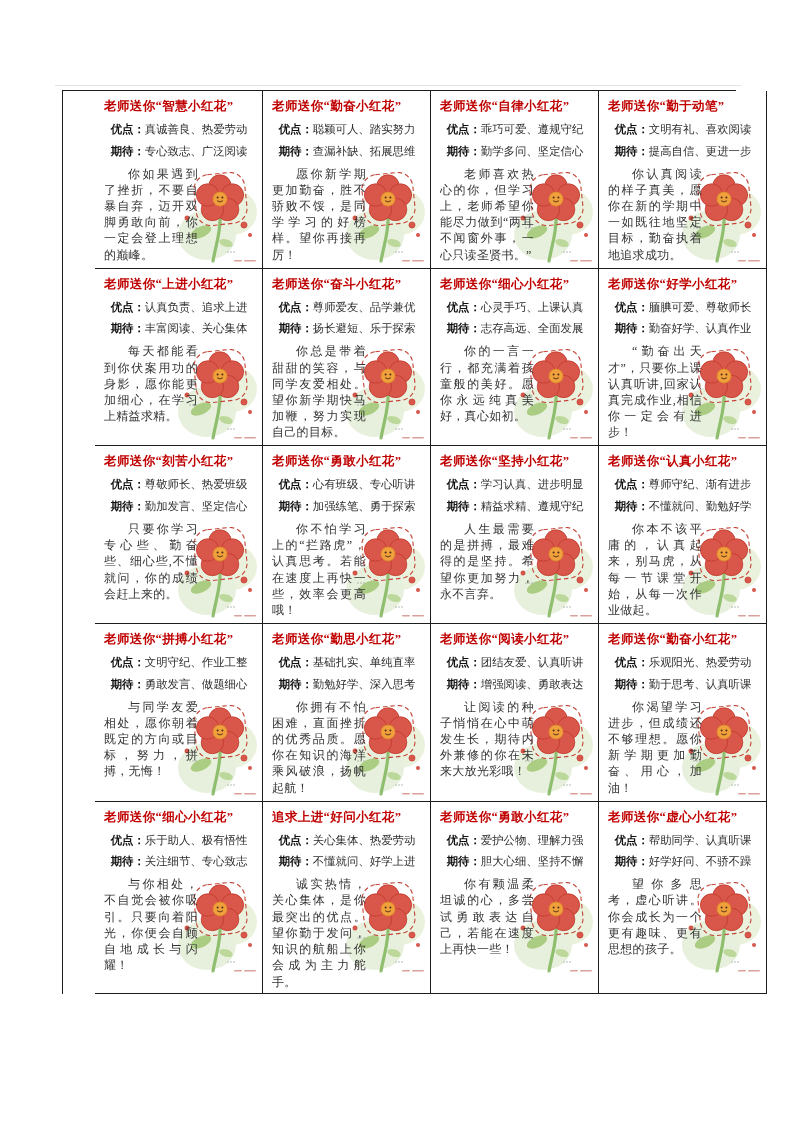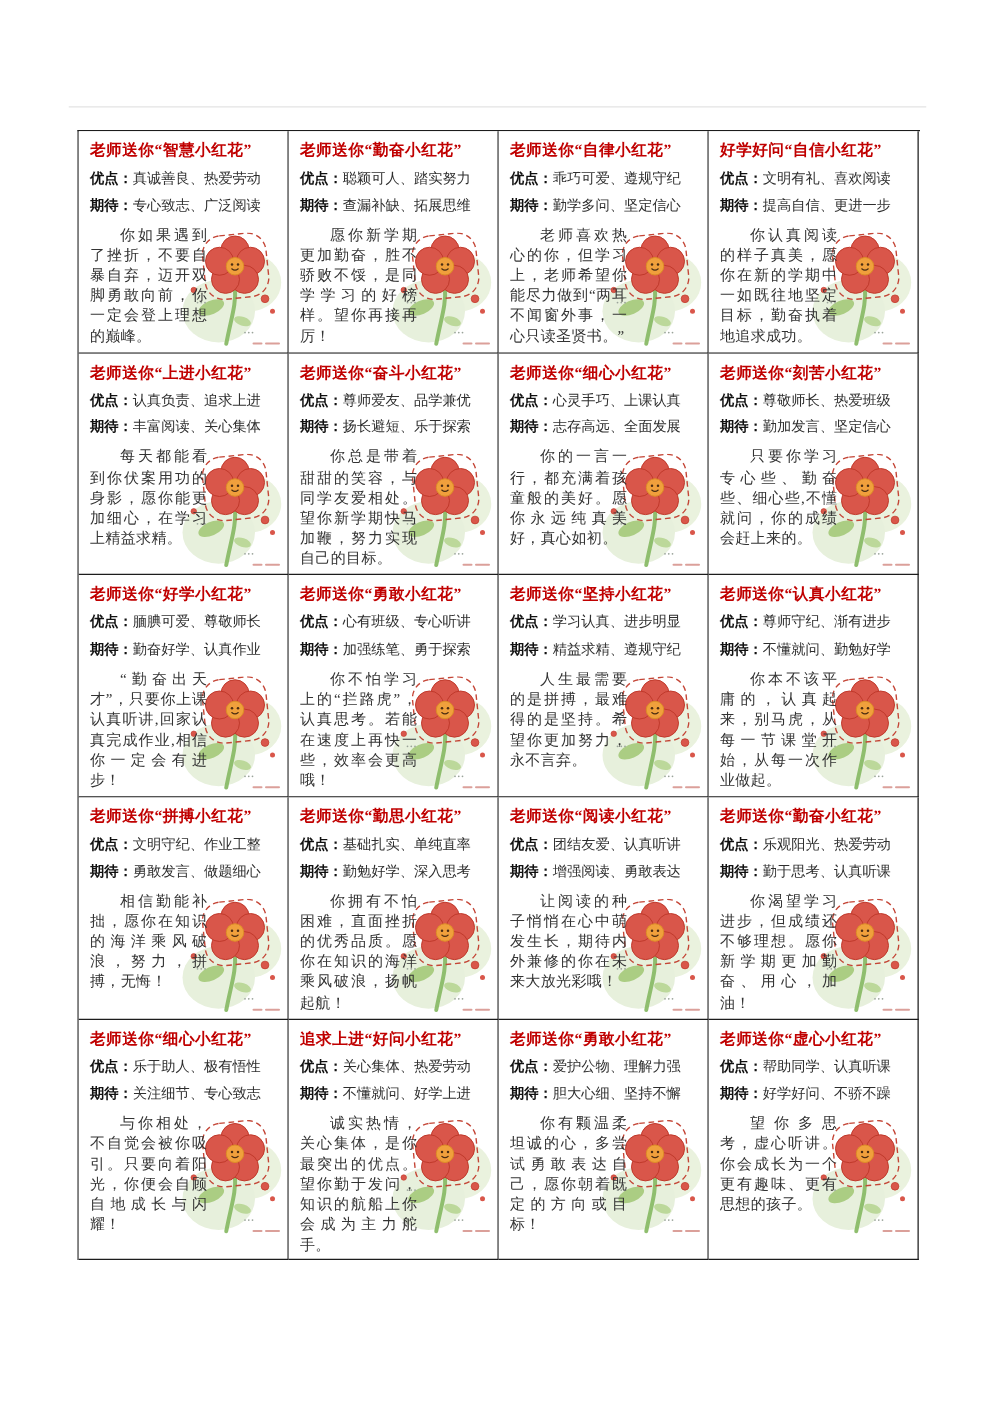--- a/index.html
+++ b/index.html
@@ -10,26 +10,27 @@
     position: relative;
     overflow: hidden;
   }
   .top-rule {
     position: absolute;
     left: 55px; top: 85px; width: 686px;
     border-top: 1px solid #e3e3e3;
   }
   .sheet {
     position: absolute;
-    left: 62px; top: 104px;
+    left: 62px; top: 90px;
     width: 674px;
     display: grid;
     grid-template-columns: repeat(4, 168px);
     border-top: 1px solid #1c1c1c;
     border-left: 1px solid #1c1c1c;
+    padding-left: 32px;
   }
   .card {
     width: 168px;
     min-height: 170px;
     border-right: 1px solid #1c1c1c;
     border-bottom: 1px solid #1c1c1c;
     padding: 7px 8px 3px 9px;
     position: relative;
     background: #ffffff;
   }
@@ -41,20 +42,21 @@
     letter-spacing: 0.4px;
     white-space: nowrap;
     margin-bottom: 7px;
   }
   .card-line {
     font-size: 11.4px;
     line-height: 1.35;
     margin-bottom: 6.5px;
     white-space: nowrap;
     color: #2e2e2e;
+    text-align: center;
   }
   .card-line .label {
     font-weight: 700;
     color: #111111;
   }
   .card-body {
     margin-top: 1px;
   }
   .flower {
     float: right;
@@ -233,21 +235,21 @@
 
           <rect x="58" y="88" width="8" height="1.6" rx="0.8" fill="#dba09a"></rect>
           <rect x="68" y="88" width="12" height="1.6" rx="0.8" fill="#dba09a"></rect>
         </svg>
       </span>
       <p class="body-text">老师喜欢热心的你，但学习上，老师希望你能尽力做到“两耳不闻窗外事，一心只读圣贤书。”</p>
     </div>
   </div>
 
   <div class="card">
-    <div class="card-title">好学好问“自信小红花”</div>
+    <div class="card-title">老师送你“勤于动笔”</div>
     <div class="card-line">
       <span class="label">优点：</span><span class="value">文明有礼、喜欢阅读</span>
     </div>
     <div class="card-line">
       <span class="label">期待：</span><span class="value">提高自信、更进一步</span>
     </div>
     <div class="card-body">
       <span class="flower">
         <svg viewBox="0 0 88 94" xmlns="http://www.w3.org/2000/svg">
 
@@ -437,20 +439,71 @@
 
           <rect x="58" y="88" width="8" height="1.6" rx="0.8" fill="#dba09a"></rect>
           <rect x="68" y="88" width="12" height="1.6" rx="0.8" fill="#dba09a"></rect>
         </svg>
       </span>
       <p class="body-text">你的一言一行，都充满着孩童般的美好。愿你永远纯真美好，真心如初。</p>
     </div>
   </div>
 
   <div class="card">
+    <div class="card-title">老师送你“好学小红花”</div>
+    <div class="card-line">
+      <span class="label">优点：</span><span class="value">腼腆可爱、尊敬师长</span>
+    </div>
+    <div class="card-line">
+      <span class="label">期待：</span><span class="value">勤奋好学、认真作业</span>
+    </div>
+    <div class="card-body">
+      <span class="flower">
+        <svg viewBox="0 0 88 94" xmlns="http://www.w3.org/2000/svg">
+
+          <ellipse cx="56" cy="40" rx="25" ry="23" fill="#eaf2de"></ellipse>
+          <ellipse cx="31" cy="63" rx="29" ry="25" fill="#e7f0dc"></ellipse>
+
+          <path d="M44 44 C45 58 41 68 37 89" fill="none" stroke="#8fbe6e" stroke-width="3.2" stroke-linecap="round"></path>
+          <ellipse cx="25" cy="60" rx="11" ry="5.4" fill="#abcd83" transform="rotate(-24 25 60)"></ellipse>
+          <ellipse cx="50" cy="71" rx="7" ry="3.6" fill="#bcd89a" transform="rotate(18 50 71)"></ellipse>
+
+          <rect x="19" y="1.5" width="51" height="51" rx="15" fill="none" stroke="#c44536" stroke-width="1.1" stroke-dasharray="4.5 3" transform="rotate(-6 44.5 27)"></rect>
+
+          <circle cx="44" cy="14" r="11.2" fill="#d9564a" stroke="#c0392b" stroke-width="0.8"></circle>
+          <circle cx="56.4" cy="23" r="11.2" fill="#d9564a" stroke="#c0392b" stroke-width="0.8"></circle>
+          <circle cx="51.6" cy="37.5" r="11.2" fill="#d9564a" stroke="#c0392b" stroke-width="0.8"></circle>
+          <circle cx="36.4" cy="37.5" r="11.2" fill="#d9564a" stroke="#c0392b" stroke-width="0.8"></circle>
+          <circle cx="31.6" cy="23" r="11.2" fill="#d9564a" stroke="#c0392b" stroke-width="0.8"></circle>
+
+          <circle cx="44" cy="27" r="7" fill="#f0a03c" stroke="#dd8d27" stroke-width="0.8"></circle>
+          <circle cx="41.6" cy="25.6" r="1" fill="#4a2c12"></circle>
+          <circle cx="46.4" cy="25.6" r="1" fill="#4a2c12"></circle>
+          <path d="M41.4 29 Q44 31.2 46.6 29" fill="none" stroke="#4a2c12" stroke-width="0.9" stroke-linecap="round"></path>
+
+          <circle cx="68" cy="53" r="3.1" fill="#d9564a" stroke="#c0392b" stroke-width="0.6"></circle>
+          <circle cx="74" cy="63" r="2" fill="#d9564a"></circle>
+          <circle cx="11" cy="46" r="2.2" fill="#d9564a" stroke="#c0392b" stroke-width="0.5"></circle>
+
+          <circle cx="14" cy="56" r="0.7" fill="#9aa39a"></circle>
+            <circle cx="17" cy="56" r="0.7" fill="#9aa39a"></circle>
+            <circle cx="20" cy="56" r="0.7" fill="#9aa39a"></circle>
+          <circle cx="52" cy="80" r="0.7" fill="#9aa39a"></circle>
+            <circle cx="55" cy="80" r="0.7" fill="#9aa39a"></circle>
+            <circle cx="58" cy="80" r="0.7" fill="#9aa39a"></circle>
+
+          <rect x="58" y="88" width="8" height="1.6" rx="0.8" fill="#dba09a"></rect>
+          <rect x="68" y="88" width="12" height="1.6" rx="0.8" fill="#dba09a"></rect>
+        </svg>
+      </span>
+      <p class="body-text">“勤奋出天才”，只要你上课认真听讲,回家认真完成作业,相信你一定会有进步！</p>
+    </div>
+  </div>
+
+  <div class="card">
     <div class="card-title">老师送你“刻苦小红花”</div>
     <div class="card-line">
       <span class="label">优点：</span><span class="value">尊敬师长、热爱班级</span>
     </div>
     <div class="card-line">
       <span class="label">期待：</span><span class="value">勤加发言、坚定信心</span>
     </div>
     <div class="card-body">
       <span class="flower">
         <svg viewBox="0 0 88 94" xmlns="http://www.w3.org/2000/svg">
@@ -488,71 +541,20 @@
 
           <rect x="58" y="88" width="8" height="1.6" rx="0.8" fill="#dba09a"></rect>
           <rect x="68" y="88" width="12" height="1.6" rx="0.8" fill="#dba09a"></rect>
         </svg>
       </span>
       <p class="body-text">只要你学习专心些、勤奋些、细心些,不懂就问，你的成绩会赶上来的。</p>
     </div>
   </div>
 
   <div class="card">
-    <div class="card-title">老师送你“好学小红花”</div>
-    <div class="card-line">
-      <span class="label">优点：</span><span class="value">腼腆可爱、尊敬师长</span>
-    </div>
-    <div class="card-line">
-      <span class="label">期待：</span><span class="value">勤奋好学、认真作业</span>
-    </div>
-    <div class="card-body">
-      <span class="flower">
-        <svg viewBox="0 0 88 94" xmlns="http://www.w3.org/2000/svg">
-
-          <ellipse cx="56" cy="40" rx="25" ry="23" fill="#eaf2de"></ellipse>
-          <ellipse cx="31" cy="63" rx="29" ry="25" fill="#e7f0dc"></ellipse>
-
-          <path d="M44 44 C45 58 41 68 37 89" fill="none" stroke="#8fbe6e" stroke-width="3.2" stroke-linecap="round"></path>
-          <ellipse cx="25" cy="60" rx="11" ry="5.4" fill="#abcd83" transform="rotate(-24 25 60)"></ellipse>
-          <ellipse cx="50" cy="71" rx="7" ry="3.6" fill="#bcd89a" transform="rotate(18 50 71)"></ellipse>
-
-          <rect x="19" y="1.5" width="51" height="51" rx="15" fill="none" stroke="#c44536" stroke-width="1.1" stroke-dasharray="4.5 3" transform="rotate(-6 44.5 27)"></rect>
-
-          <circle cx="44" cy="14" r="11.2" fill="#d9564a" stroke="#c0392b" stroke-width="0.8"></circle>
-          <circle cx="56.4" cy="23" r="11.2" fill="#d9564a" stroke="#c0392b" stroke-width="0.8"></circle>
-          <circle cx="51.6" cy="37.5" r="11.2" fill="#d9564a" stroke="#c0392b" stroke-width="0.8"></circle>
-          <circle cx="36.4" cy="37.5" r="11.2" fill="#d9564a" stroke="#c0392b" stroke-width="0.8"></circle>
-          <circle cx="31.6" cy="23" r="11.2" fill="#d9564a" stroke="#c0392b" stroke-width="0.8"></circle>
-
-          <circle cx="44" cy="27" r="7" fill="#f0a03c" stroke="#dd8d27" stroke-width="0.8"></circle>
-          <circle cx="41.6" cy="25.6" r="1" fill="#4a2c12"></circle>
-          <circle cx="46.4" cy="25.6" r="1" fill="#4a2c12"></circle>
-          <path d="M41.4 29 Q44 31.2 46.6 29" fill="none" stroke="#4a2c12" stroke-width="0.9" stroke-linecap="round"></path>
-
-          <circle cx="68" cy="53" r="3.1" fill="#d9564a" stroke="#c0392b" stroke-width="0.6"></circle>
-          <circle cx="74" cy="63" r="2" fill="#d9564a"></circle>
-          <circle cx="11" cy="46" r="2.2" fill="#d9564a" stroke="#c0392b" stroke-width="0.5"></circle>
-
-          <circle cx="14" cy="56" r="0.7" fill="#9aa39a"></circle>
-            <circle cx="17" cy="56" r="0.7" fill="#9aa39a"></circle>
-            <circle cx="20" cy="56" r="0.7" fill="#9aa39a"></circle>
-          <circle cx="52" cy="80" r="0.7" fill="#9aa39a"></circle>
-            <circle cx="55" cy="80" r="0.7" fill="#9aa39a"></circle>
-            <circle cx="58" cy="80" r="0.7" fill="#9aa39a"></circle>
-
-          <rect x="58" y="88" width="8" height="1.6" rx="0.8" fill="#dba09a"></rect>
-          <rect x="68" y="88" width="12" height="1.6" rx="0.8" fill="#dba09a"></rect>
-        </svg>
-      </span>
-      <p class="body-text">“勤奋出天才”，只要你上课认真听讲,回家认真完成作业,相信你一定会有进步！</p>
-    </div>
-  </div>
-
-  <div class="card">
     <div class="card-title">老师送你“勇敢小红花”</div>
     <div class="card-line">
       <span class="label">优点：</span><span class="value">心有班级、专心听讲</span>
     </div>
     <div class="card-line">
       <span class="label">期待：</span><span class="value">加强练笔、勇于探索</span>
     </div>
     <div class="card-body">
       <span class="flower">
         <svg viewBox="0 0 88 94" xmlns="http://www.w3.org/2000/svg">
@@ -738,21 +740,21 @@
             <circle cx="17" cy="56" r="0.7" fill="#9aa39a"></circle>
             <circle cx="20" cy="56" r="0.7" fill="#9aa39a"></circle>
           <circle cx="52" cy="80" r="0.7" fill="#9aa39a"></circle>
             <circle cx="55" cy="80" r="0.7" fill="#9aa39a"></circle>
             <circle cx="58" cy="80" r="0.7" fill="#9aa39a"></circle>
 
           <rect x="58" y="88" width="8" height="1.6" rx="0.8" fill="#dba09a"></rect>
           <rect x="68" y="88" width="12" height="1.6" rx="0.8" fill="#dba09a"></rect>
         </svg>
       </span>
-      <p class="body-text">相信勤能补拙，愿你在知识的海洋乘风破浪，努力，拼搏，无悔！</p>
+      <p class="body-text">与同学友爱相处，愿你朝着既定的方向或目标，努力，拼搏，无悔！</p>
     </div>
   </div>
 
   <div class="card">
     <div class="card-title">老师送你“勤思小红花”</div>
     <div class="card-line">
       <span class="label">优点：</span><span class="value">基础扎实、单纯直率</span>
     </div>
     <div class="card-line">
       <span class="label">期待：</span><span class="value">勤勉好学、深入思考</span>
@@ -1044,21 +1046,21 @@
             <circle cx="17" cy="56" r="0.7" fill="#9aa39a"></circle>
             <circle cx="20" cy="56" r="0.7" fill="#9aa39a"></circle>
           <circle cx="52" cy="80" r="0.7" fill="#9aa39a"></circle>
             <circle cx="55" cy="80" r="0.7" fill="#9aa39a"></circle>
             <circle cx="58" cy="80" r="0.7" fill="#9aa39a"></circle>
 
           <rect x="58" y="88" width="8" height="1.6" rx="0.8" fill="#dba09a"></rect>
           <rect x="68" y="88" width="12" height="1.6" rx="0.8" fill="#dba09a"></rect>
         </svg>
       </span>
-      <p class="body-text">你有颗温柔坦诚的心，多尝试勇敢表达自己，愿你朝着既定的方向或目标！</p>
+      <p class="body-text">你有颗温柔坦诚的心，多尝试勇敢表达自己，若能在速度上再快一些！</p>
     </div>
   </div>
 
   <div class="card">
     <div class="card-title">老师送你“虚心小红花”</div>
     <div class="card-line">
       <span class="label">优点：</span><span class="value">帮助同学、认真听课</span>
     </div>
     <div class="card-line">
       <span class="label">期待：</span><span class="value">好学好问、不骄不躁</span>

